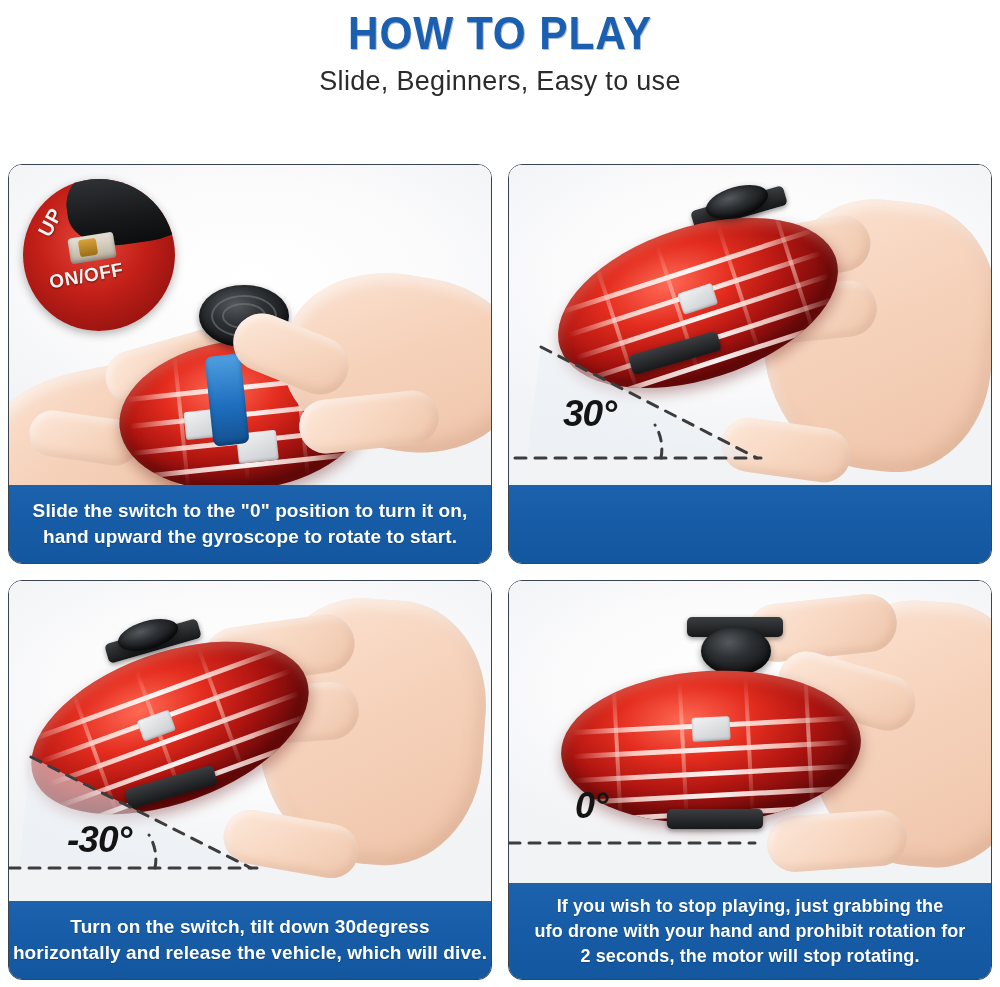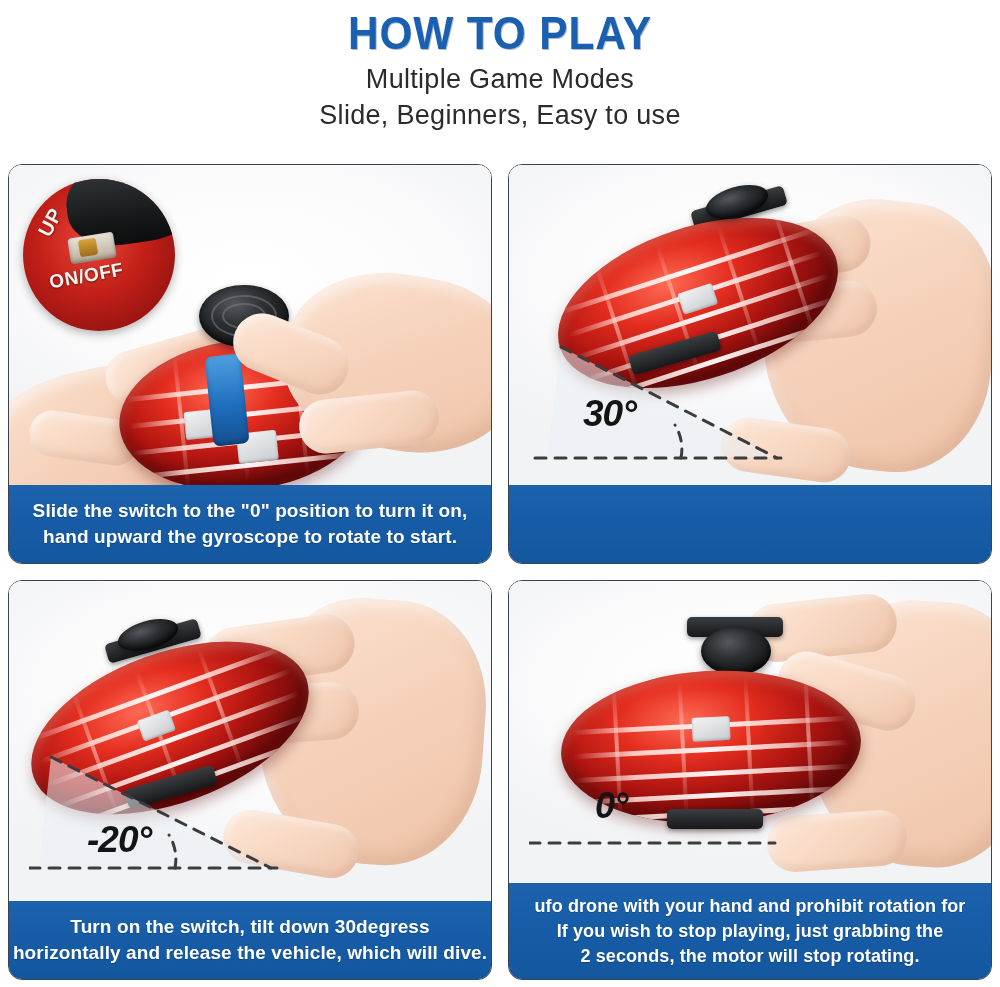--- a/index.html
+++ b/index.html
@@ -103,21 +103,21 @@
     text-align: right;
     letter-spacing: .1px;
     text-shadow: 0 1px 1px rgba(0,0,0,.22);
     white-space: nowrap;
   }
   .panel.tall .caption-line { font-size: 18px; line-height: 25px; }
 
   
   .angle-wrap {
     position: absolute;
-    left: 20px;
+    left: 0;
     bottom: 6px;
     width: 330px;
     height: 140px;
     pointer-events: none;
   }
   .angle-label {
     position: absolute;
     font-family: "Liberation Sans", sans-serif;
     font-weight: bold;
     font-size: 37px;
@@ -260,21 +260,20 @@
     border-radius: 3px;
     background: linear-gradient(180deg, #d8a33c 0%, #9c6d18 100%);
     transform: rotate(-9deg);
   }
 </style>
 </head>
 <body>
 
 <div class="header">
   <div class="main-title">HOW TO PLAY</div>
-  <div class="sub-title">Multiple Game Modes</div>
   <div class="sub-title line2">Slide, Beginners, Easy to use</div>
 </div>
 
 <div class="grid">
 
   <div class="panel">
     <div class="photo">
       <div class="backdrop"></div>
 
       <div class="scene">
@@ -395,21 +394,21 @@
         <div class="pad" style="left:116px; top:196px; width:92px; height:20px; transform:rotate(-16deg);"></div>
       </div>
 
       <div class="angle-wrap">
         <svg class="angle-svg" viewBox="0 0 330 140">
           <polygon points="22,2 240,112 10,112" fill="#e9eef4" fill-opacity="0.55" stroke="none"></polygon>
           <line x1="22" y1="2" x2="242" y2="113" stroke="#3c3c3c" stroke-width="3" stroke-dasharray="11 9" stroke-linecap="round"></line>
           <line x1="0" y1="113" x2="248" y2="113" stroke="#3c3c3c" stroke-width="3" stroke-dasharray="11 9" stroke-linecap="round"></line>
           <path d="M 146 113 A 46 46 0 0 0 140 80" fill="none" stroke="#3c3c3c" stroke-width="3" stroke-dasharray="9 8" stroke-linecap="round"></path>
         </svg>
-        <div class="angle-label angle-m30">-20°</div>
+        <div class="angle-label angle-m30">-30°</div>
       </div>
     </div>
 
     <div class="caption">
       <div class="caption-line">Turn on the switch, tilt down 30degress</div>
       <div class="caption-line">horizontally and release the vehicle, which will dive.</div>
     </div>
   </div>
 
   <div class="panel tall">
@@ -444,19 +443,19 @@
 
       <div class="angle-wrap">
         <svg class="angle-svg" viewBox="0 0 330 140">
           <line x1="0" y1="106" x2="246" y2="106" stroke="#3c3c3c" stroke-width="3" stroke-dasharray="11 9" stroke-linecap="round"></line>
         </svg>
         <div class="angle-label angle-0">0°</div>
       </div>
     </div>
 
     <div class="caption">
+      <div class="caption-line">If you wish to stop playing, just grabbing the</div>
       <div class="caption-line">ufo drone with your hand and prohibit rotation for</div>
-      <div class="caption-line">If you wish to stop playing, just grabbing the</div>
       <div class="caption-line">2 seconds, the motor will stop rotating.</div>
     </div>
   </div>
 
 </div>
 
 </body></html>

